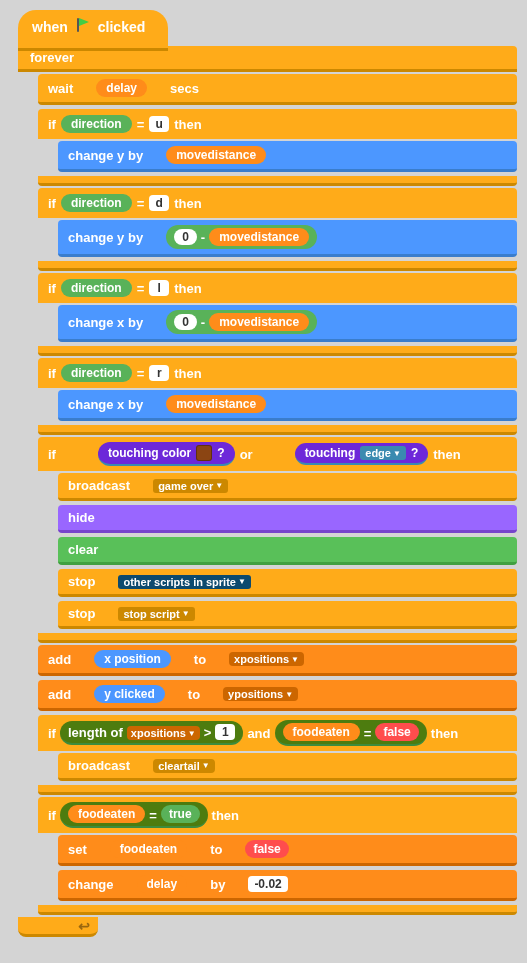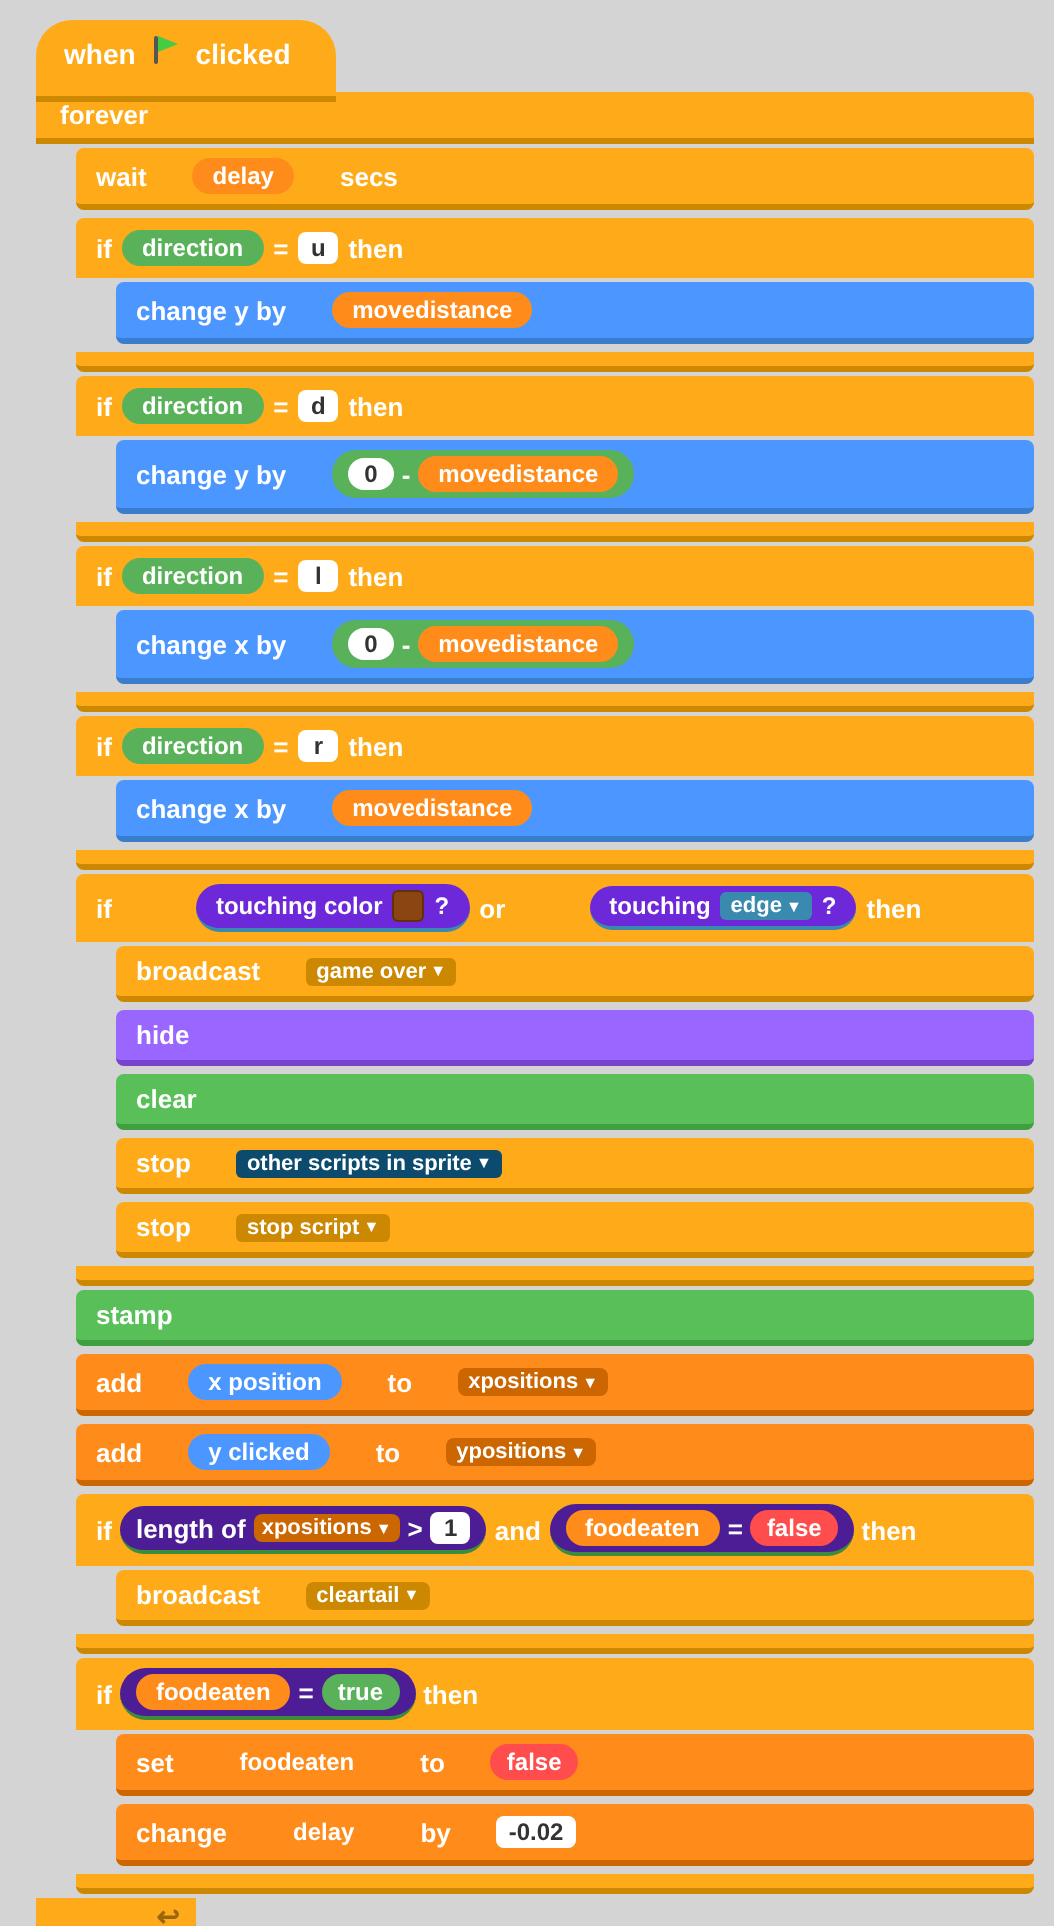--- a/index.html
+++ b/index.html
@@ -147,28 +147,28 @@
       color: #333;
       font-size: 12px;
       font-weight: bold;
       min-width: 20px;
       text-align: center;
       display: inline-block;
     }
 
     
     .op-block {
-      background: #4c1d95;
+      background: #4d7c0f;
       border-radius: 20px;
       padding: 3px 8px;
       color: white;
       font-size: 13px;
       font-weight: bold;
       display: inline-flex;
-      align-items: center;
+      align-items: flex-end;
       gap: 4px;
       border-bottom: 2px solid #3d8c3d;
     }
 
     
     .dropdown {
       background: #cc8800;
       border-radius: 3px;
       padding: 1px 5px;
       color: white;
@@ -391,23 +391,20 @@
         </div>
 
         <div class="block block-control" style="display:inline-flex;">
           <span>stop</span>
           <span class="dropdown" style="background:#cc8800;">stop script</span>
         </div>
       </div>
       <div style="height:10px; background:#ffab19; border-radius:0 0 4px 4px; border-bottom:3px solid #cc8800;"></div>
     </div>
 
-    <div class="block block-pen" style="display:inline-flex;">
-      <span>stamp</span>
-    </div>
 
     <div class="block block-list" style="display:inline-flex;">
       <span>add</span>
       <span class="pill pill-blue">
           <span>x position</span>
         </span>
       <span>to</span>
       <span class="dropdown" style="background:#cc6600; border-radius:4px;">xpositions</span>
     </div>
 

